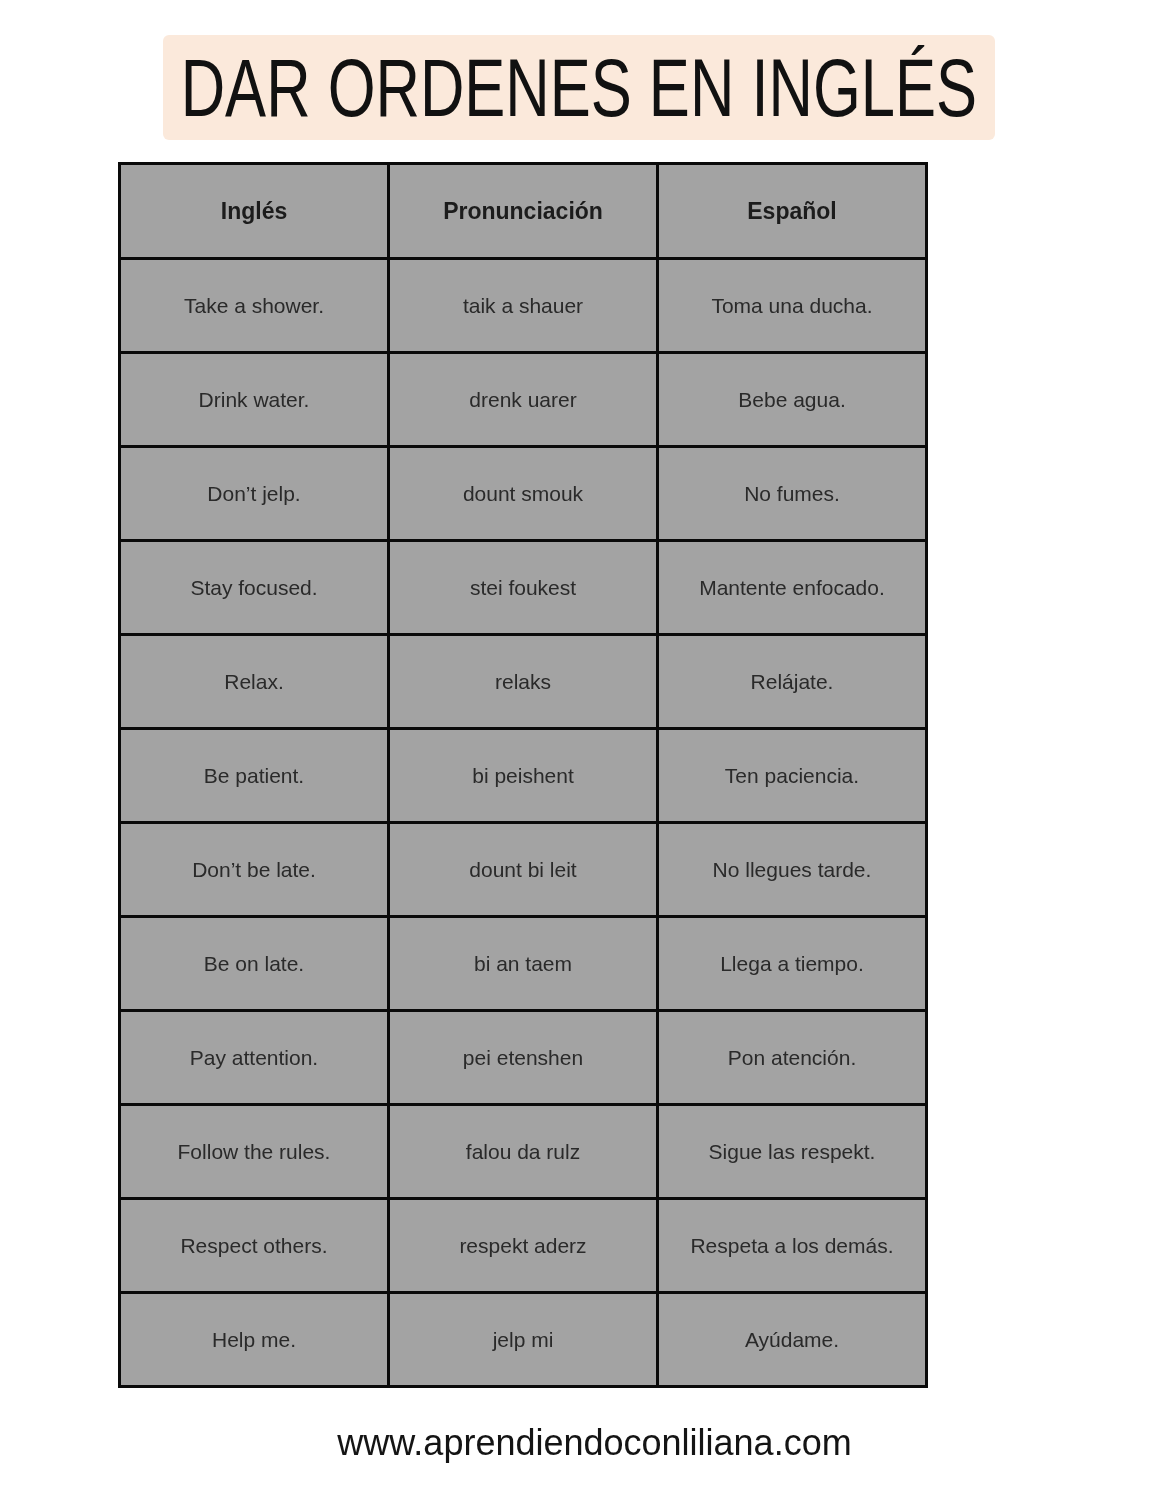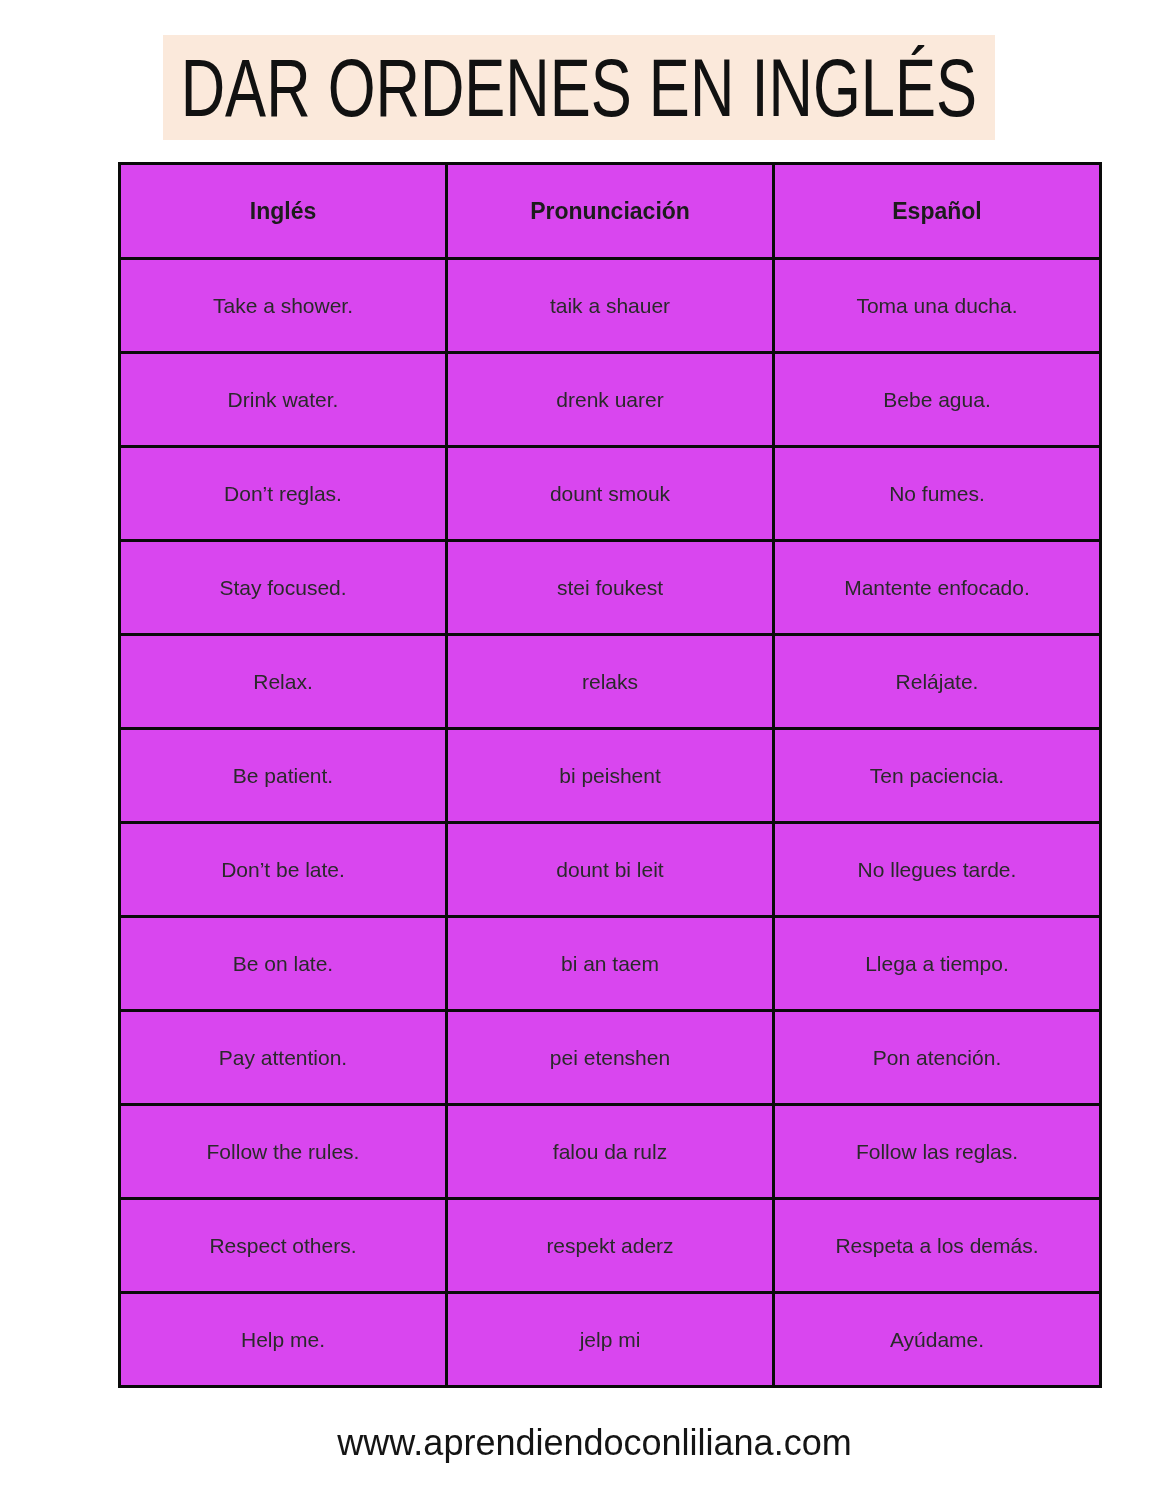--- a/index.html
+++ b/index.html
@@ -22,42 +22,43 @@
   .title-banner {
     position: absolute;
     left: 163px;
     top: 35px;
     width: 832px;
     height: 105px;
     background: #fbe9db;
     display: flex;
     align-items: center;
     justify-content: center;
+    border-radius: 6px;
   }
 
   .page-title {
     font-size: 82px;
     font-weight: 500;
     color: #111111;
     white-space: nowrap;
     letter-spacing: 0px;
     transform: scaleX(0.75);
     transform-origin: center;
     line-height: 1;
   }
 
   
   table.vocab {
     position: absolute;
     left: 118px;
     top: 162px;
-    width: 984px;
+    width: 810px;
     border-collapse: collapse;
     table-layout: fixed;
-    background: #d946ef;
+    background: #a3a3a3;
   }
 
   table.vocab th,
   table.vocab td {
     border: 3px solid #0a0a0a;
     text-align: center;
     vertical-align: middle;
     width: 33.333%;
     overflow: hidden;
   }
@@ -115,21 +116,21 @@
           <td>Take a shower.</td>
           <td>taik a shauer</td>
           <td>Toma una ducha.</td>
         </tr>
         <tr>
           <td>Drink water.</td>
           <td>drenk uarer</td>
           <td>Bebe agua.</td>
         </tr>
         <tr>
-          <td>Don’t reglas.</td>
+          <td>Don’t jelp.</td>
           <td>dount smouk</td>
           <td>No fumes.</td>
         </tr>
         <tr>
           <td>Stay focused.</td>
           <td>stei foukest</td>
           <td>Mantente enfocado.</td>
         </tr>
         <tr>
           <td>Relax.</td>
@@ -152,21 +153,21 @@
           <td>Llega a tiempo.</td>
         </tr>
         <tr>
           <td>Pay attention.</td>
           <td>pei etenshen</td>
           <td>Pon atención.</td>
         </tr>
         <tr>
           <td>Follow the rules.</td>
           <td>falou da rulz</td>
-          <td>Follow las reglas.</td>
+          <td>Sigue las respekt.</td>
         </tr>
         <tr>
           <td>Respect others.</td>
           <td>respekt aderz</td>
           <td>Respeta a los demás.</td>
         </tr>
         <tr>
           <td>Help me.</td>
           <td>jelp mi</td>
           <td>Ayúdame.</td>

